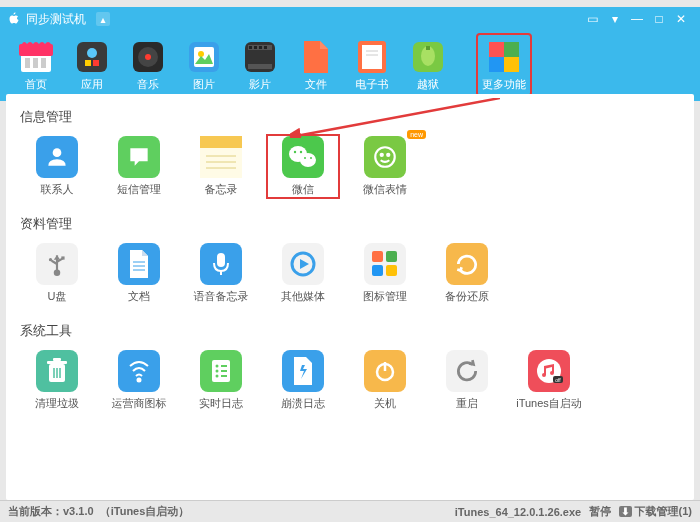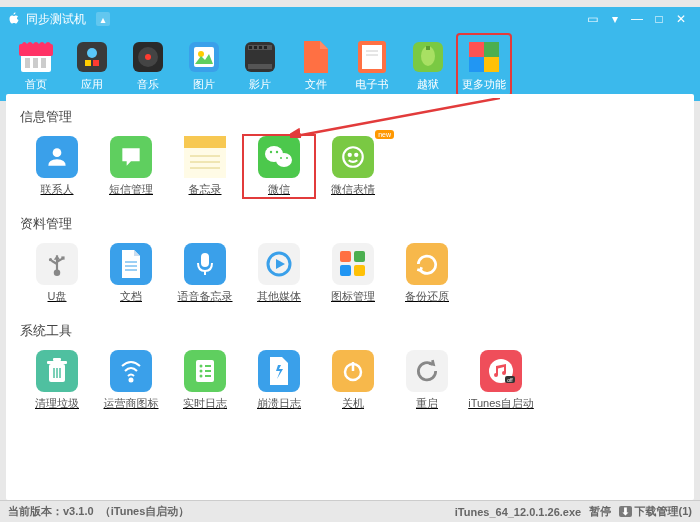--- a/index.html
+++ b/index.html
@@ -7,27 +7,27 @@
 
 .titlebar { height: 24px; background: #3bb9ec; display: flex; align-items: center; padding: 0 8px; color: #fff; font-size: 12px; margin-top: 7px; }
 .titlebar .apple { margin-right: 6px; }
 .titlebar .title { flex: 0 0 auto; }
 .titlebar .pin { margin-left: 10px; background: rgba(255,255,255,0.2); width: 14px; height: 14px; display: flex; align-items: center; justify-content: center; border-radius: 2px; font-size: 10px; }
 .titlebar .spacer { flex: 1; }
 .titlebar .win-btn { width: 22px; height: 22px; display: flex; align-items: center; justify-content: center; font-size: 12px; cursor: pointer; }
 
 .toolbar { height: 70px; background: #3bb9ec; display: flex; padding: 2px 8px 4px 8px; gap: 0; position: relative; }
 .tool-item { width: 56px; display: flex; flex-direction: column; align-items: center; justify-content: center; color: #fff; font-size: 12px; cursor: pointer; border-radius: 4px; padding: 2px; }
-.tool-item.highlight { border: 2px solid #e23b3b; }
+.tool-item.highlight { border: 2px solid #e23b3b; margin-left: 20px; }
 .tool-icon { width: 36px; height: 36px; border-radius: 6px; margin-bottom: 2px; display: flex; align-items: center; justify-content: center; font-size: 20px; }
 .tool-label { font-size: 11px; }
 
 .content { position: absolute; top: 94px; left: 6px; right: 6px; bottom: 22px; background: #fff; border-radius: 2px; padding: 14px 10px 10px 14px; overflow: hidden; }
 .section-title { font-size: 13px; color: #444; margin-bottom: 8px; }
-.grid { display: flex; flex-wrap: wrap; gap: 0; margin-bottom: 16px; text-decoration: underline; }
+.grid { display: flex; flex-wrap: wrap; gap: 8px; margin-bottom: 16px; }
 .item { width: 74px; display: flex; flex-direction: column; align-items: center; cursor: pointer; padding: 2px; position: relative; }
 .item.highlight { border: 2px solid #e23b3b; padding: 0; }
 .item-icon { width: 42px; height: 42px; border-radius: 8px; display: flex; align-items: center; justify-content: center; color: #fff; font-size: 22px; margin-bottom: 4px; position: relative; }
 .item-label { font-size: 11px; color: #555; text-align: center; }
 .badge { position: absolute; top: -4px; right: -4px; background: #ff9800; color: #fff; font-size: 7px; padding: 1px 3px; border-radius: 3px; }
 
 .arrow { position: absolute; top: 98px; left: 290px; width: 210px; height: 40px; pointer-events: none; z-index: 20; }
 
 .statusbar { position: absolute; bottom: 0; left: 0; right: 0; height: 22px; background: #e8e8e8; border-top: 1px solid #ccc; display: flex; align-items: center; font-size: 11px; color: #666; padding: 0 8px; font-weight: bold; }
 .statusbar .spacer { flex: 1; }

